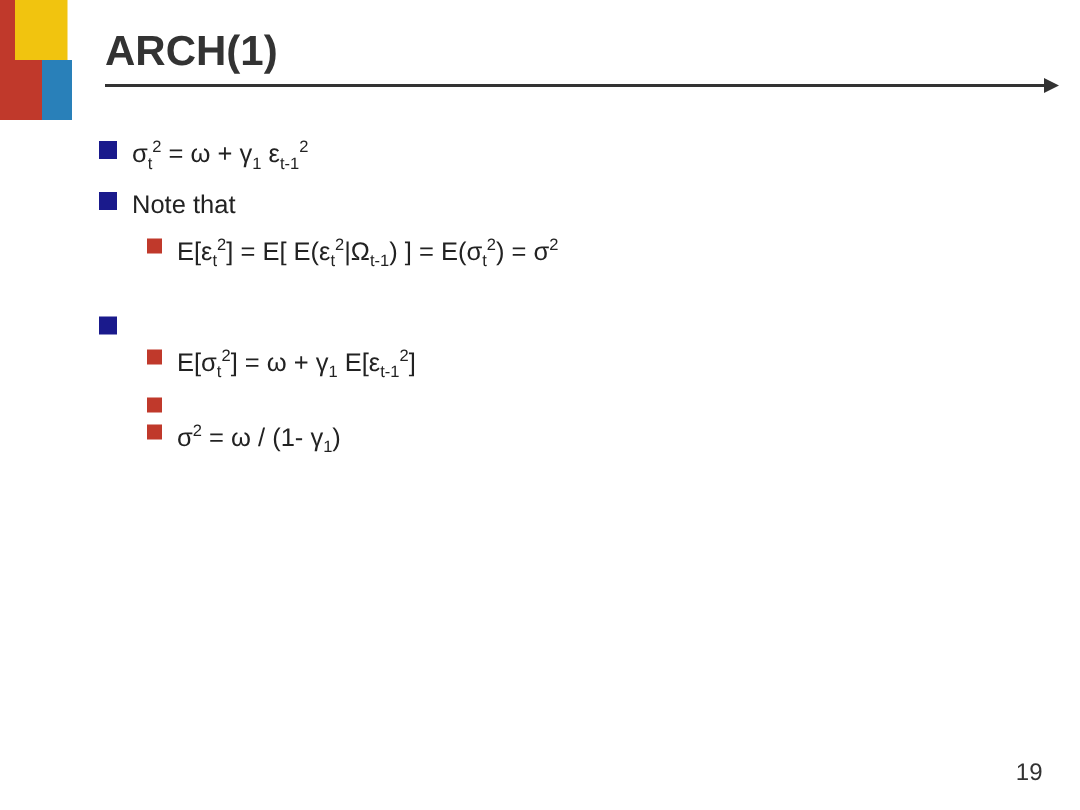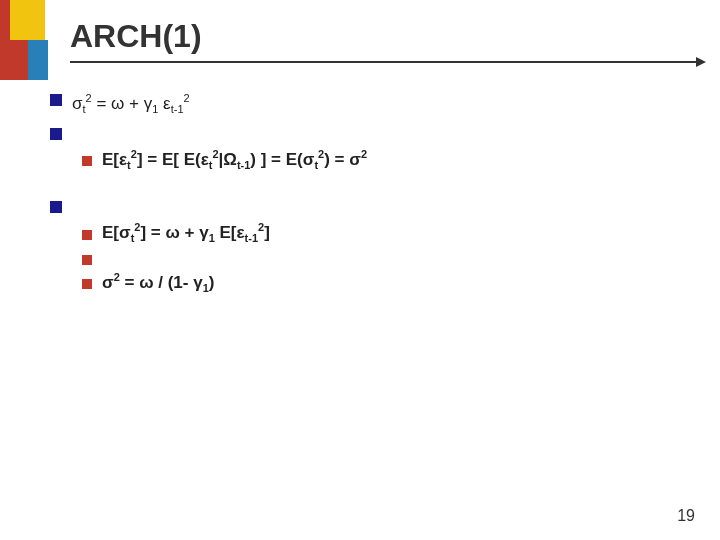--- a/index.html
+++ b/index.html
@@ -46,21 +46,21 @@
     }
 
     
     .title-area {
       position: absolute;
       top: 18px;
       left: 70px;
       right: 20px;
     }
     .title-text {
-      font-size: 32px;
+      font-size: 28px;
       font-weight: bold;
       color: #333333;
     }
     .title-line {
       margin-top: 6px;
       height: 2px;
       background: #333333;
       width: 100%;
     }
     
@@ -75,21 +75,21 @@
       top: -4px;
       border-left: 10px solid #333333;
       border-top: 5px solid transparent;
       border-bottom: 5px solid transparent;
     }
 
     
     .content {
       position: absolute;
       top: 90px;
-      left: 50px;
+      left: 66px;
       right: 30px;
     }
 
     
     .bullet-item {
       display: flex;
       align-items: flex-start;
       margin-bottom: 6px;
     }
     .bullet-square {
@@ -101,23 +101,22 @@
       margin-right: 10px;
     }
     .bullet-text {
       font-size: 17px;
       color: #222222;
       line-height: 1.5;
     }
     .sub-bullet {
       margin-left: 32px;
       display: flex;
-      align-items: center;
+      align-items: flex-start;
       margin-bottom: 4px;
-      font-weight: bold;
     }
     .sub-bullet-square {
       width: 10px;
       height: 10px;
       background: #c0392b;
       flex-shrink: 0;
       margin-top: 4px;
       margin-right: 10px;
     }
     .sub-bullet-text {
@@ -166,20 +165,23 @@
 
   <div class="bullet-item">
     <div class="bullet-square"></div>
     <div class="bullet-text">
       σ<sub>t</sub><sup>2</sup> = ω + γ<sub>1</sub> ε<sub>t-1</sub><sup>2</sup>
     </div>
   </div>
 
   <div class="bullet-item">
     <div class="bullet-square"></div>
+    <div class="bullet-text">
+      Note that
+    </div>
   </div>
 
   <div class="sub-bullet">
     <div class="sub-bullet-square"></div>
     <div class="sub-bullet-text">
       E[ε<sub>t</sub><sup>2</sup>] = E[ E(ε<sub>t</sub><sup>2</sup>|Ω<sub>t-1</sub>) ] = E(σ<sub>t</sub><sup>2</sup>) = σ<sup>2</sup>
     </div>
   </div>
 
   <div class="section-gap"></div>

